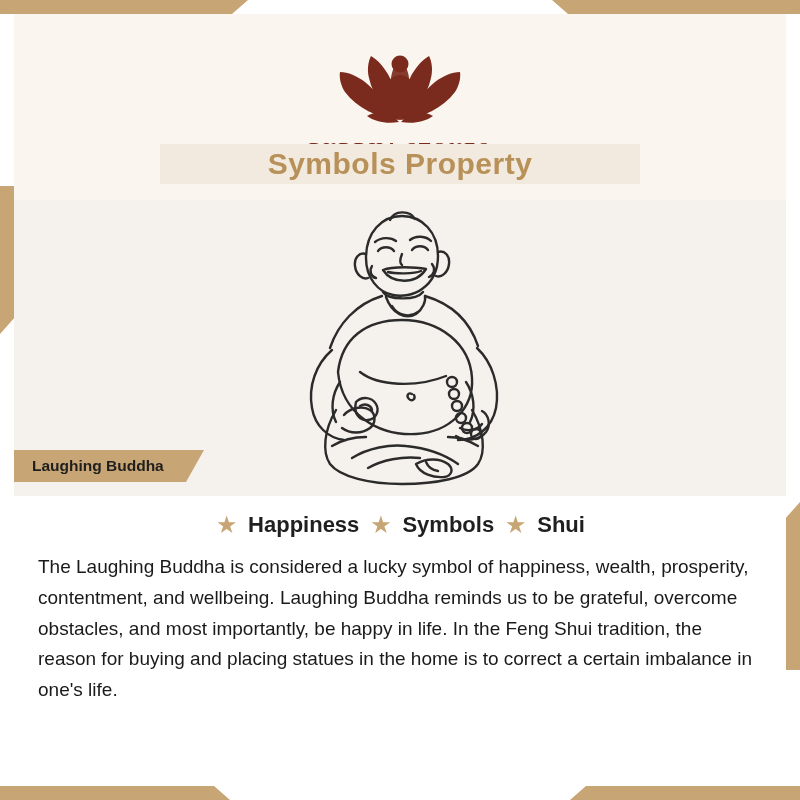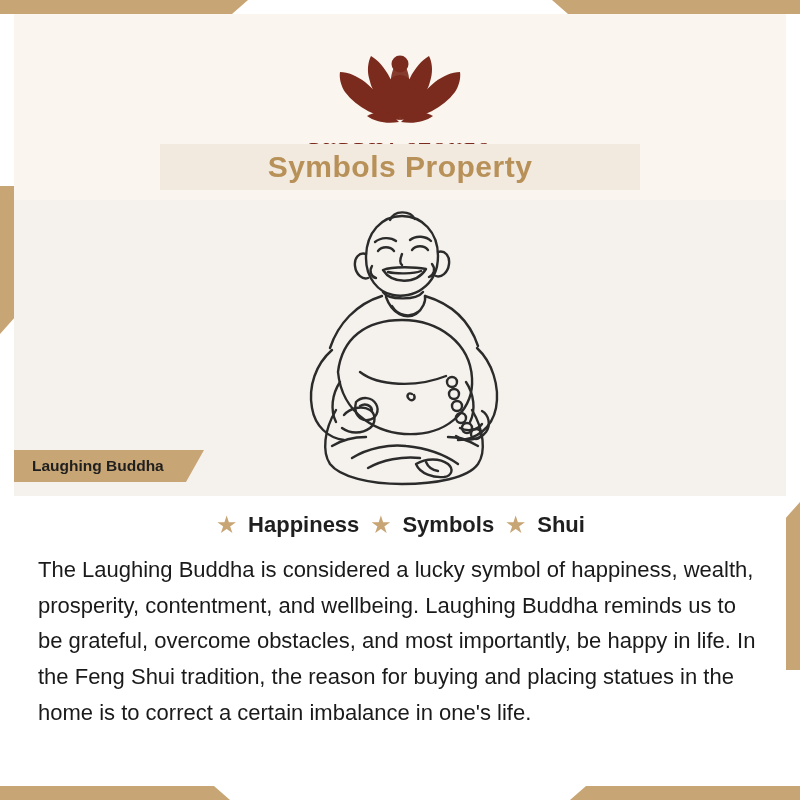--- a/index.html
+++ b/index.html
@@ -110,21 +110,21 @@
     color: #7b2b1d;
     font-family: "Liberation Serif", serif;
   }
 
   
   .title-band {
     position: absolute;
     top: 144px;
     left: 160px;
     width: 480px;
-    height: 46px;
+    height: 40px;
     background: #f2e9df;
     display: flex;
     align-items: center;
     justify-content: center;
   }
   .title-text {
     font-size: 30px;
     font-weight: bold;
     color: #b89159;
     letter-spacing: 0.5px;
@@ -183,21 +183,21 @@
     color: #1f1f1f;
   }
   .kw-star {
     color: #c8a574;
     font-size: 21px;
     margin: 0 4px;
   }
   .kw-word { margin: 4px 2px; }
   .body-copy {
     margin: 14px 24px 0 24px;
-    font-size: 22px;
+    font-size: 19px;
     line-height: 1.62;
     color: #1a1a1a;
     text-align: left;
   }
 </style>
 </head>
 <body>
 
 <div class="page">
 

